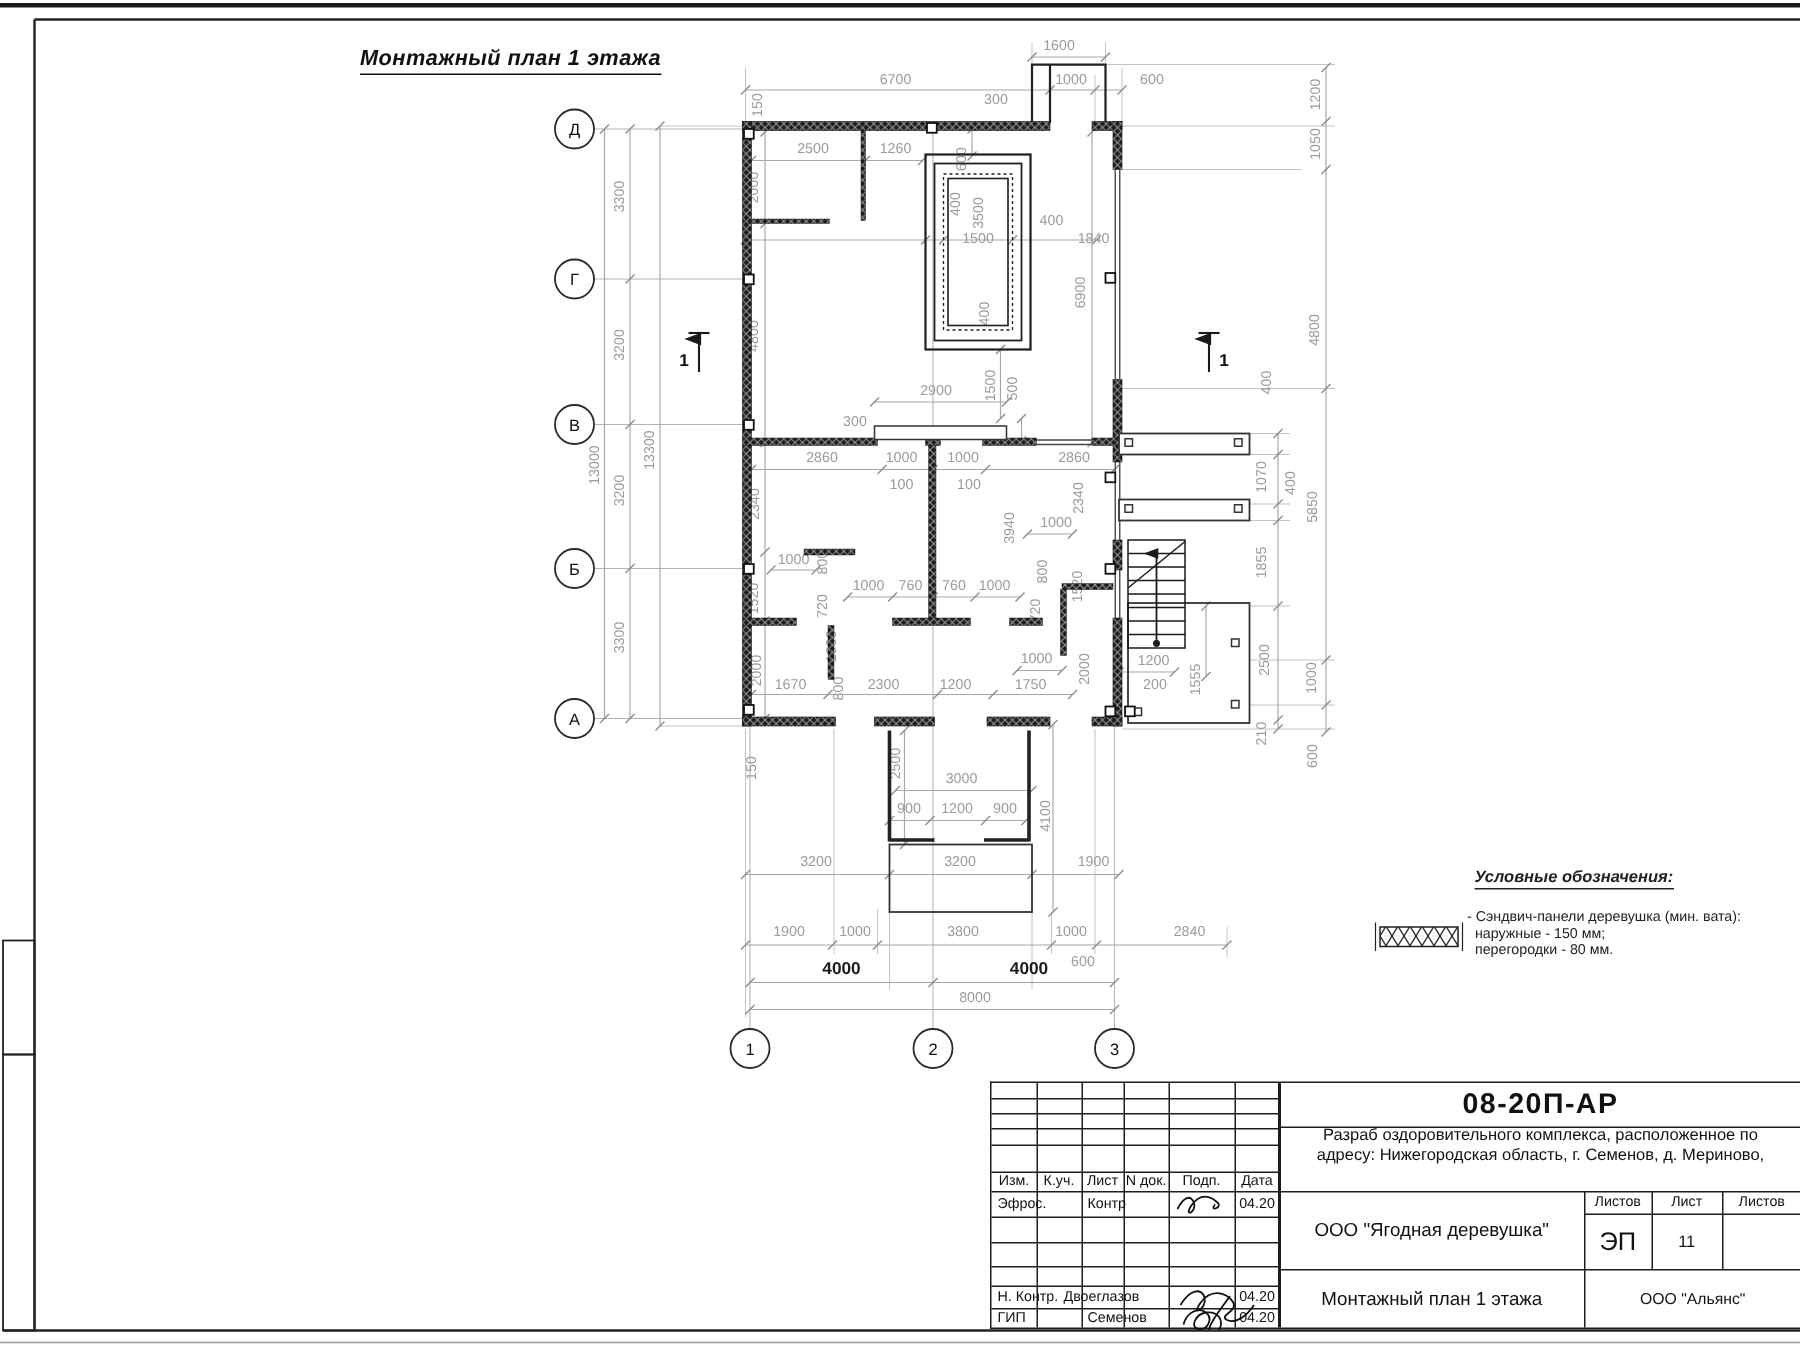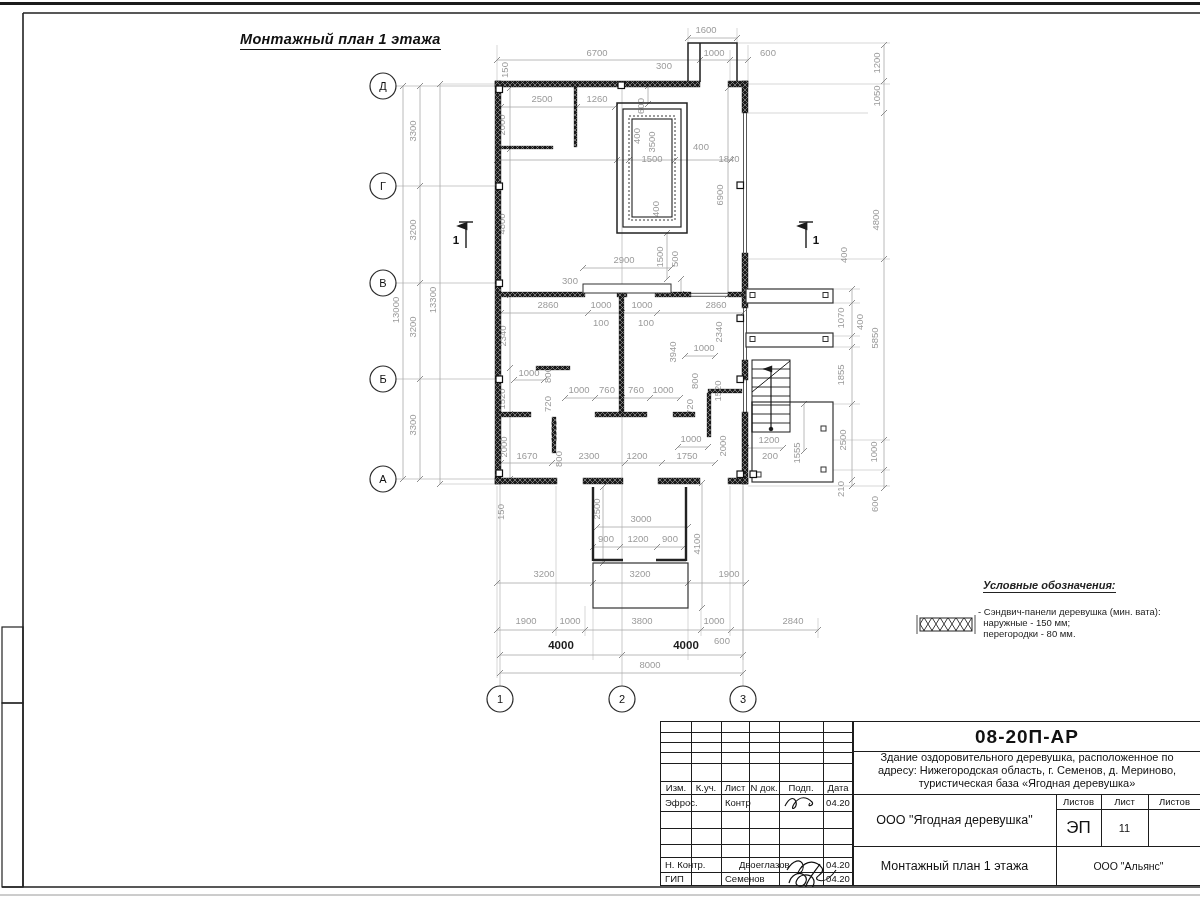--- a/index.html
+++ b/index.html
@@ -466,31 +466,30 @@
   <div class="cellc" style="left:60px;top:59px;width:28px;height:13px">Лист</div>
   <div class="cellc" style="left:88px;top:59px;width:30px;height:13px">N док.</div>
   <div class="cellc" style="left:118px;top:59px;width:44px;height:13px">Подп.</div>
   <div class="cellc" style="left:162px;top:59px;width:30px;height:13px">Дата</div>
 
   <div class="celll" style="left:0;top:72px;width:60px;height:17px">Эфрос.</div>
   <div class="celll" style="left:60px;top:72px;width:58px;height:17px">Контр</div>
   <div class="cellc" style="left:162px;top:72px;width:30px;height:17px">04.20</div>
 
   <div class="celll" style="left:0;top:135px;width:60px;height:15px">Н. Контр.</div>
-  <div class="celll" style="left:74px;top:135px;width:58px;height:15px">Двоеглазов</div>
+  <div class="celll" style="left:44px;top:135px;width:58px;height:15px">Двоеглазов</div>
   <div class="cellc" style="left:162px;top:135px;width:30px;height:15px">04.20</div>
 
   <div class="celll" style="left:0;top:150px;width:60px;height:13px">ГИП</div>
   <div class="celll" style="left:60px;top:150px;width:58px;height:13px">Семенов</div>
   <div class="cellc" style="left:162px;top:150px;width:30px;height:13px">04.20</div>
 
   <div class="cellc" id="docnum" style="left:192px;top:0;width:348px;height:29px">08-20П-АР</div>
-  <div class="cellc desc" style="left:192px;top:29px;width:348px;height:14px">Здание оздоровительного деревушка, расположенное по</div>
+  <div class="cellc desc" style="left:192px;top:29px;width:348px;height:14px">Разраб оздоровительного комплекса, расположенное по</div>
   <div class="cellc desc" style="left:192px;top:42px;width:348px;height:14px">адресу: Нижегородская область, г. Семенов, д. Мериново,</div>
-  <div class="cellc desc" style="left:192px;top:55px;width:348px;height:14px">туристическая база «Ягодная деревушка»</div>
 
   <div class="cellc" style="left:192px;top:72px;width:203px;height:52px;font-size:12.5px">ООО "Ягодная деревушка"</div>
   <div class="cellc" style="left:395px;top:72px;width:45px;height:15px">Листов</div>
   <div class="cellc" style="left:440px;top:72px;width:47px;height:15px">Лист</div>
   <div class="cellc" style="left:487px;top:72px;width:53px;height:15px">Листов</div>
   <div class="cellc" style="left:395px;top:87px;width:45px;height:37px;font-size:17px">ЭП</div>
   <div class="cellc" style="left:440px;top:87px;width:47px;height:37px;font-size:11px">11</div>
 
   <div class="cellc" style="left:192px;top:124px;width:203px;height:39px;font-size:12.5px">Монтажный план 1 этажа</div>
   <div class="cellc" style="left:395px;top:124px;width:145px;height:39px;font-size:10.5px">ООО "Альянс"</div>

